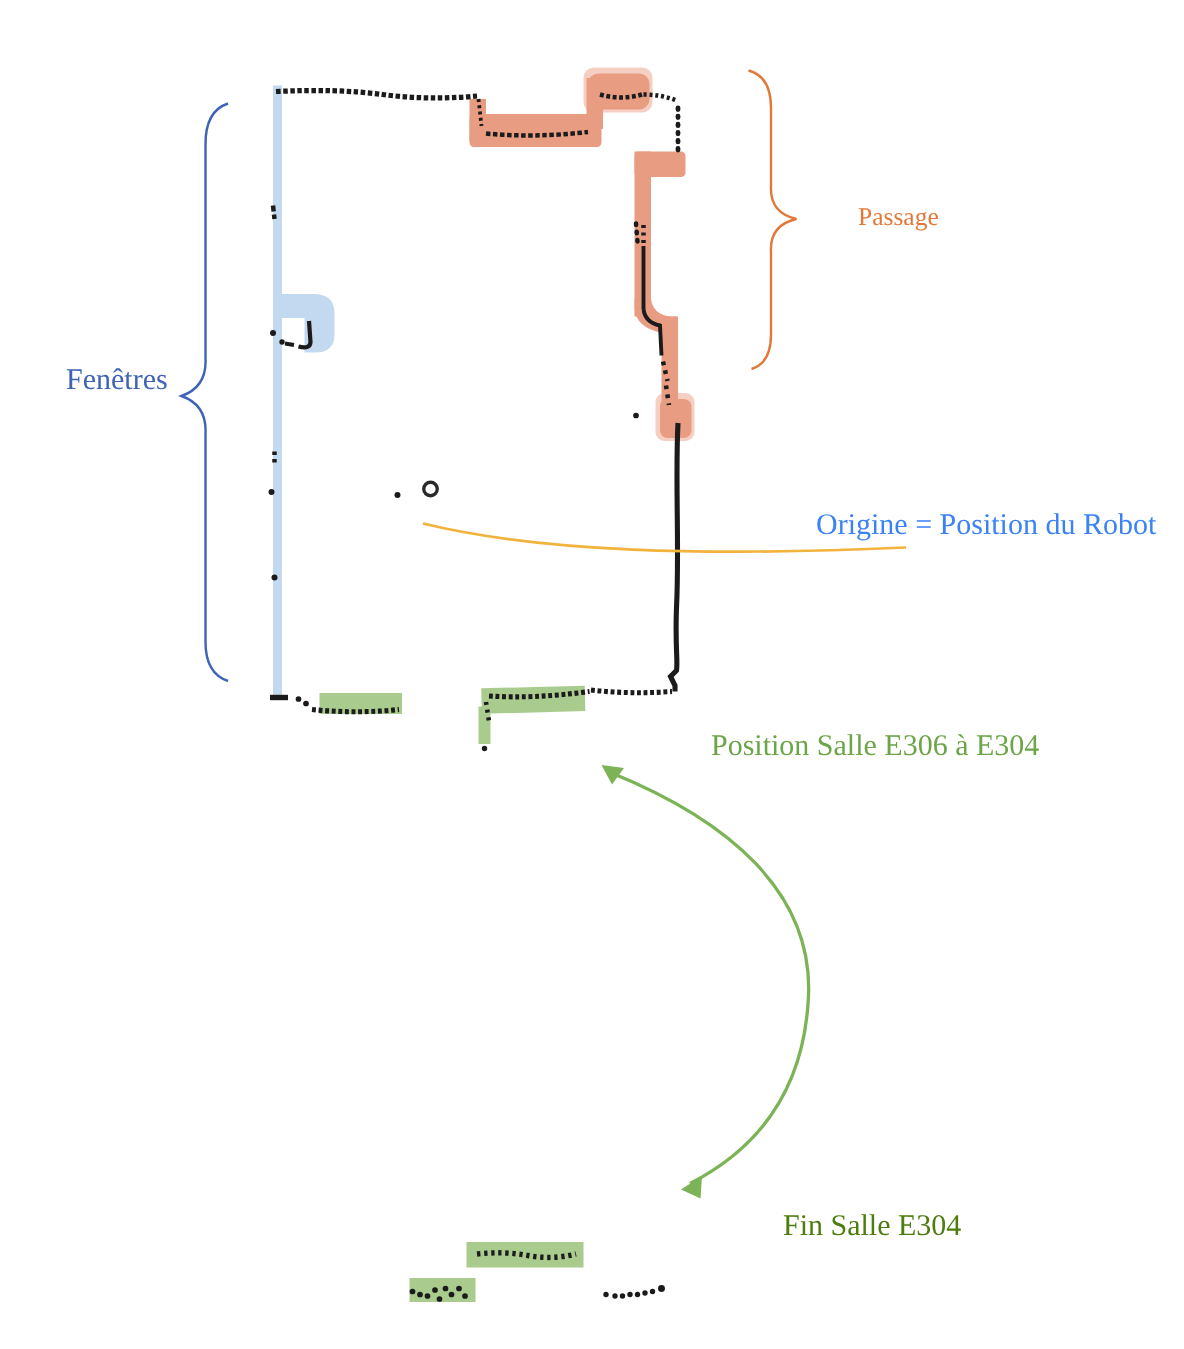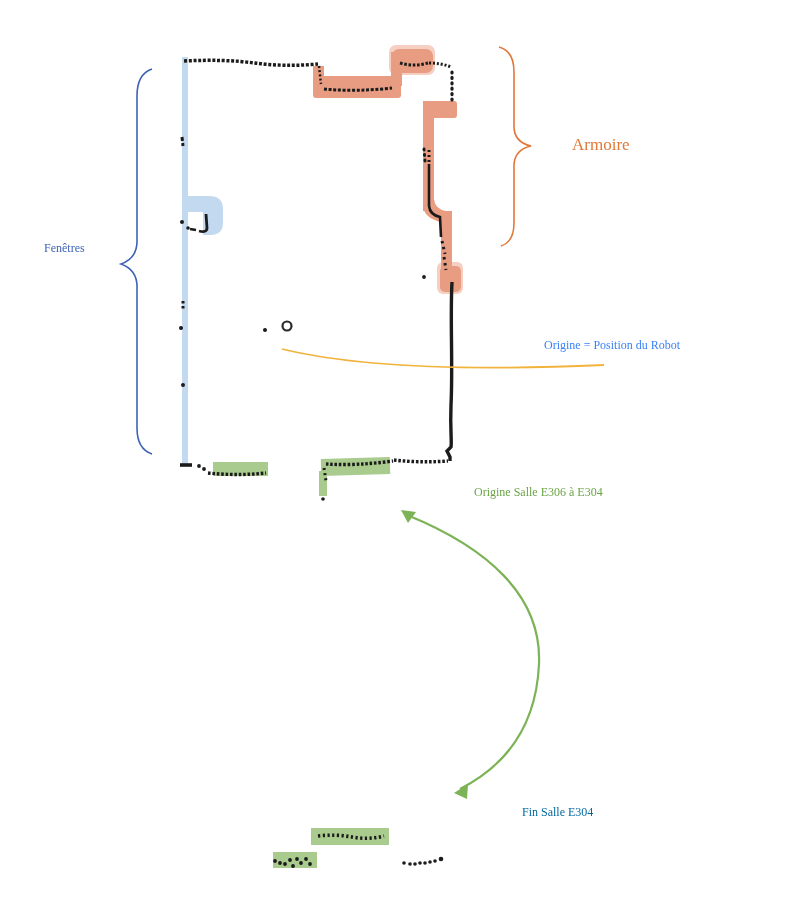--- a/index.html
+++ b/index.html
@@ -1,24 +1,24 @@
 <!DOCTYPE html>
 <html><head>
 <meta charset="utf-8">
 <style>
   html,body{margin:0;padding:0;background:#ffffff;}
   #stage{position:relative;width:789px;height:899px;background:#ffffff;overflow:hidden;
          font-family:"Liberation Serif", serif;}
   #map-svg{position:absolute;left:0;top:0;}
-  .label{position:absolute;font-size:12px;line-height:1.1;white-space:nowrap;}
+  .label{position:absolute;font-size:20px;line-height:1.1;white-space:nowrap;}
   .label-fenetres{left:44px;top:242px;color:#3F63B5;}
   .label-armoire{left:572px;top:136px;color:#E0793A;font-size:17px;}
   .label-origine{left:544px;top:339px;color:#3b82f6;}
   .label-passage{left:474px;top:486px;color:#6BA547;}
-  .label-fin{left:522px;top:806px;color:#0369a1;}
+  .label-fin{left:522px;top:806px;color:#4d7c0f;}
 </style>
 </head>
 <body>
 
 <div id="stage">
 
   <svg id="map-svg" width="789" height="899" viewBox="0 0 789 899">
 
     <g fill="#C3D9EF">
       <rect x="182" y="57" width="6" height="409"></rect>
@@ -121,20 +121,20 @@
 
     <g>
       <path d="M407,515 C486,547 542,595 539,664 C536,731 501,768 460,789" stroke="#7CB356" stroke-width="2.2" fill="none"></path>
       <path d="M401,510 L416,512 L408,523 Z" fill="#7CB356"></path>
       <path d="M454,793 L468,784 L467,799 Z" fill="#7CB356"></path>
     </g>
   </svg>
 
   <div class="label label-fenetres">Fenêtres</div>
 
-  <div class="label label-armoire">Armoire</div>
+  <div class="label label-armoire">Passage</div>
 
   <div class="label label-origine">Origine = Position du Robot</div>
 
-  <div class="label label-passage">Origine Salle E306 à E304</div>
+  <div class="label label-passage">Position Salle E306 à E304</div>
 
   <div class="label label-fin">Fin Salle E304</div>
 </div>
 
 </body></html>

